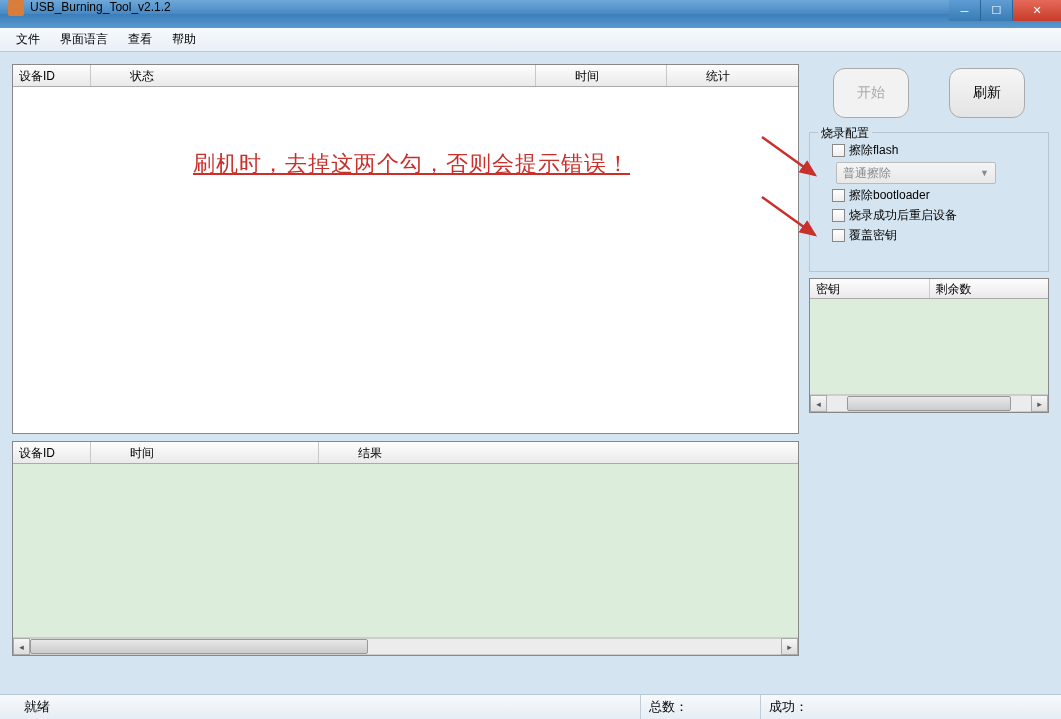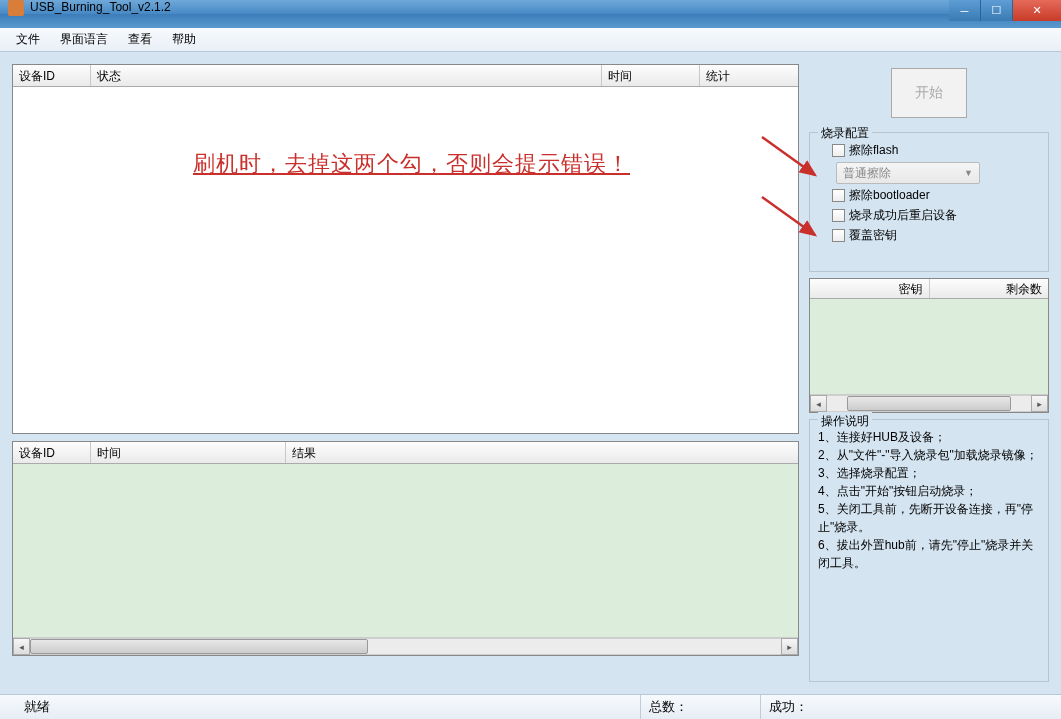--- a/index.html
+++ b/index.html
@@ -79,20 +79,21 @@
   border: 1px solid #888;
   background: #fff;
   display: flex;
   flex-direction: column;
 }
 .table-header {
   display: flex;
   background: linear-gradient(to bottom, #fdfdfd, #eaeaea);
   border-bottom: 1px solid #aaa;
   height: 22px;
+  gap: 33px;
 }
 .th {
   border-right: 1px solid #c8c8c8;
   padding: 3px 6px;
   font-size: 12px;
 }
 .table-body {
   flex: 1;
   position: relative;
 }
@@ -134,21 +135,21 @@
   padding: 4px 0 8px 0;
 }
 .btn {
   width: 76px; height: 50px;
   border: 1px solid #aaa;
   background: linear-gradient(to bottom, #f6f6f6, #e4e4e4);
   display: flex;
   align-items: center;
   justify-content: center;
   font-size: 14px;
-  border-radius: 0;
+  border-radius: 12px;
 }
 .btn.disabled { color: #aaa; background:#f2f2f2;}
 .fieldset {
   border: 1px solid #b8c4cf;
   padding: 6px 8px 24px 8px;
   background: transparent;
   position: relative;
 }
 .fieldset .legend {
   position: absolute;
@@ -161,39 +162,39 @@
   display: flex; align-items: center;
   gap: 4px;
   margin: 3px 14px;
 }
 .chk {
   width: 13px; height: 13px;
   border: 1px solid #888;
   background: linear-gradient(to bottom,#fff,#eee);
 }
 .select {
-  width: 144px;
+  width: 160px;
   height: 22px;
   background: linear-gradient(to bottom,#f5f5f5,#e8e8e8);
   border:1px solid #bbb;
   color:#888;
   padding: 2px 6px;
   margin: 3px 0 3px 18px;
   display:flex;align-items:center;justify-content:space-between;
   border-radius:2px;
 }
 .select .caret{font-size:9px;color:#888;}
 .key-box {
   border:1px solid #888;
   background:#fff;
   height: 135px;
   display:flex;flex-direction:column;
 }
 .key-header{display:flex;background:linear-gradient(to bottom,#fdfdfd,#eaeaea);border-bottom:1px solid #aaa;height:20px;}
-.key-header .kh{flex:1;padding:2px 6px;border-right:1px solid #ccc;text-align:right;}
+.key-header .kh{flex:1;padding:2px 6px;border-right:1px solid #ccc;}
 .key-body{flex:1;background:#dceddc;}
 .instr-box {
   border:1px solid #b8c4cf;
   flex:1;
   position:relative;
   padding:8px 8px;
   font-size:12px;
   line-height:1.5;
 }
 .instr-box .legend{
@@ -260,20 +261,21 @@
             <div class="thumb"></div>
           </div>
         <div class="arrow">▸</div>
       </div>
     </div>
   </div>
 
   <div class="right-col">
     <div class="btn-row">
       <div class="btn disabled">开始</div>
+      <div class="btn">刷新</div>
     </div>
 
     <div class="fieldset">
       <span class="legend">烧录配置</span>
       <div class="check-row">
         <span class="chk"></span>
         <span>擦除flash</span>
       </div>
       <div class="select">
         <span>普通擦除</span>
@@ -301,29 +303,20 @@
       <div class="key-body"></div>
       <div class="hscroll">
         <div class="arrow">◂</div>
         <div class="track">
             <div class="thumb" style="width:80%;left:10%"></div>
           </div>
         <div class="arrow">▸</div>
       </div>
     </div>
 
-    <div class="instr-box">
-      <span class="legend">操作说明</span>
-      <div>1、连接好HUB及设备；</div>
-      <div>2、从"文件"-"导入烧录包"加载烧录镜像；</div>
-      <div>3、选择烧录配置；</div>
-      <div>4、点击"开始"按钮启动烧录；</div>
-      <div>5、关闭工具前，先断开设备连接，再"停止"烧录。</div>
-      <div>6、拔出外置hub前，请先"停止"烧录并关闭工具。</div>
-    </div>
   </div>
 </div>
 
 <svg class="arrow-svg" style="top:135px;left:760px" width="70" height="50">
   <defs>
       <marker id="ah1" markerWidth="8" markerHeight="8" refX="6" refY="3" orient="auto">
         <path d="M0,0 L7,3 L0,6 Z" fill="#c9302c"></path>
       </marker>
     </defs>
   <line x1="2" y1="2" x2="55" y2="40" stroke="#c9302c" stroke-width="2.5" marker-end="url(#ah1)"></line>

